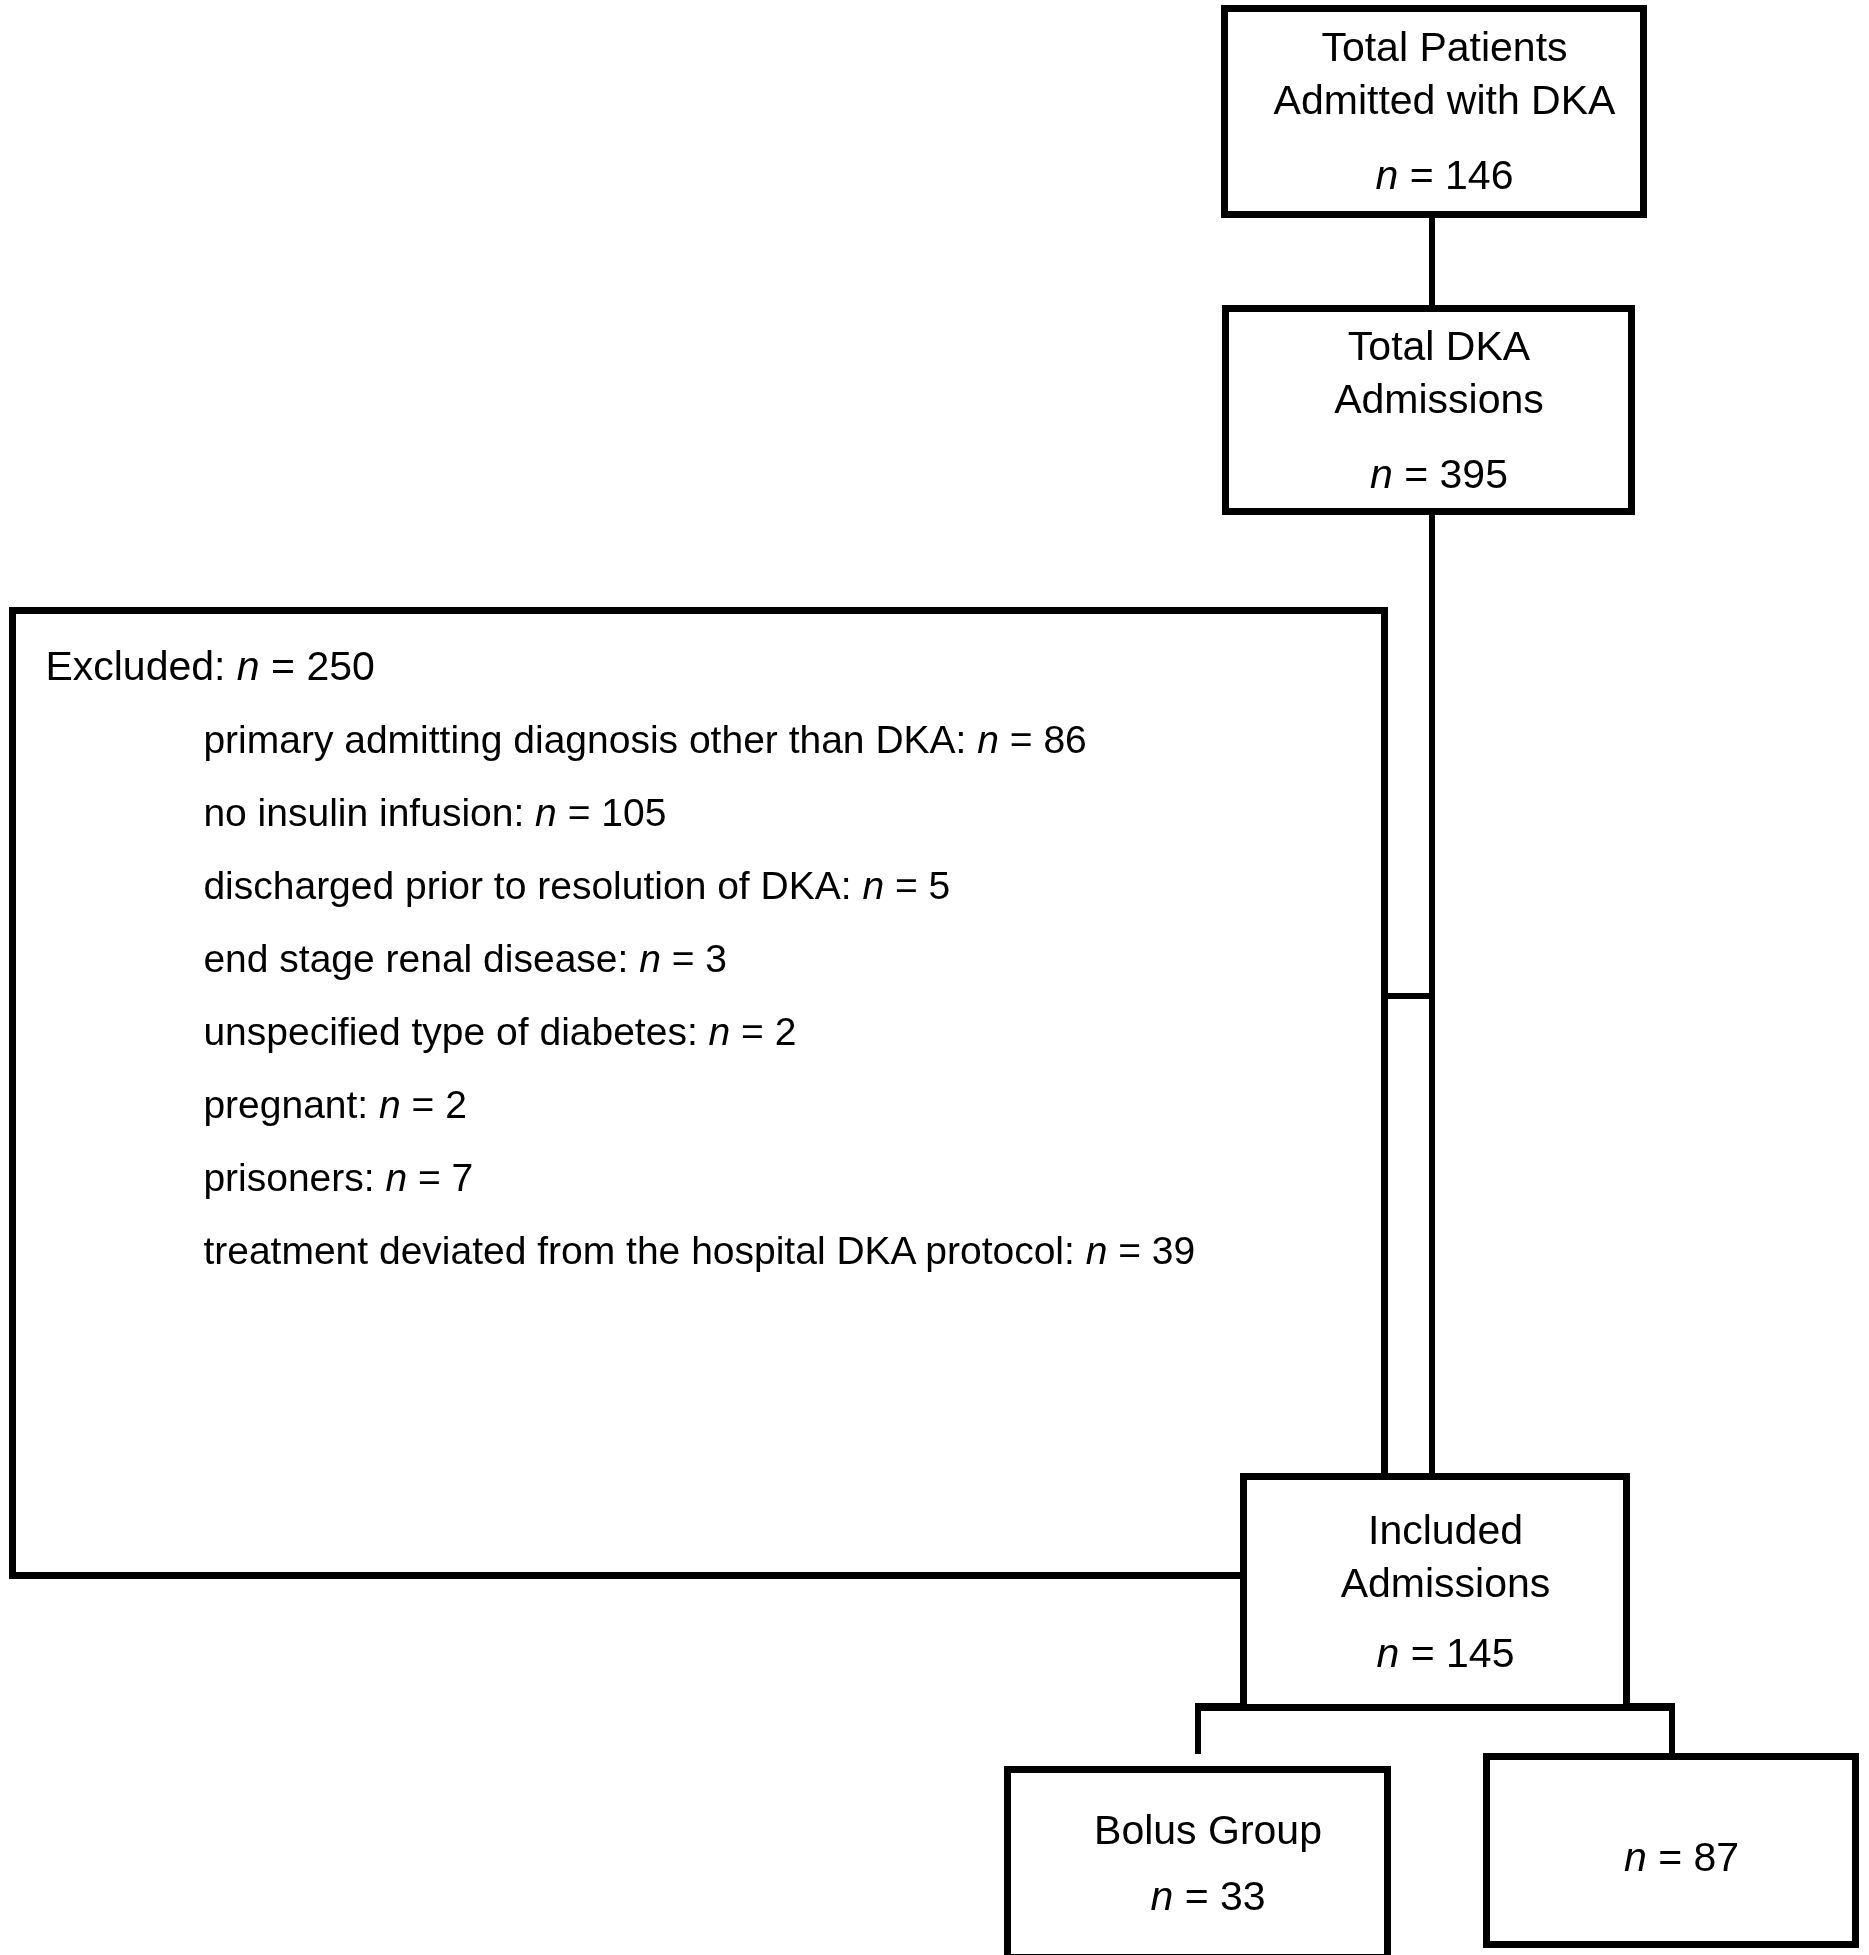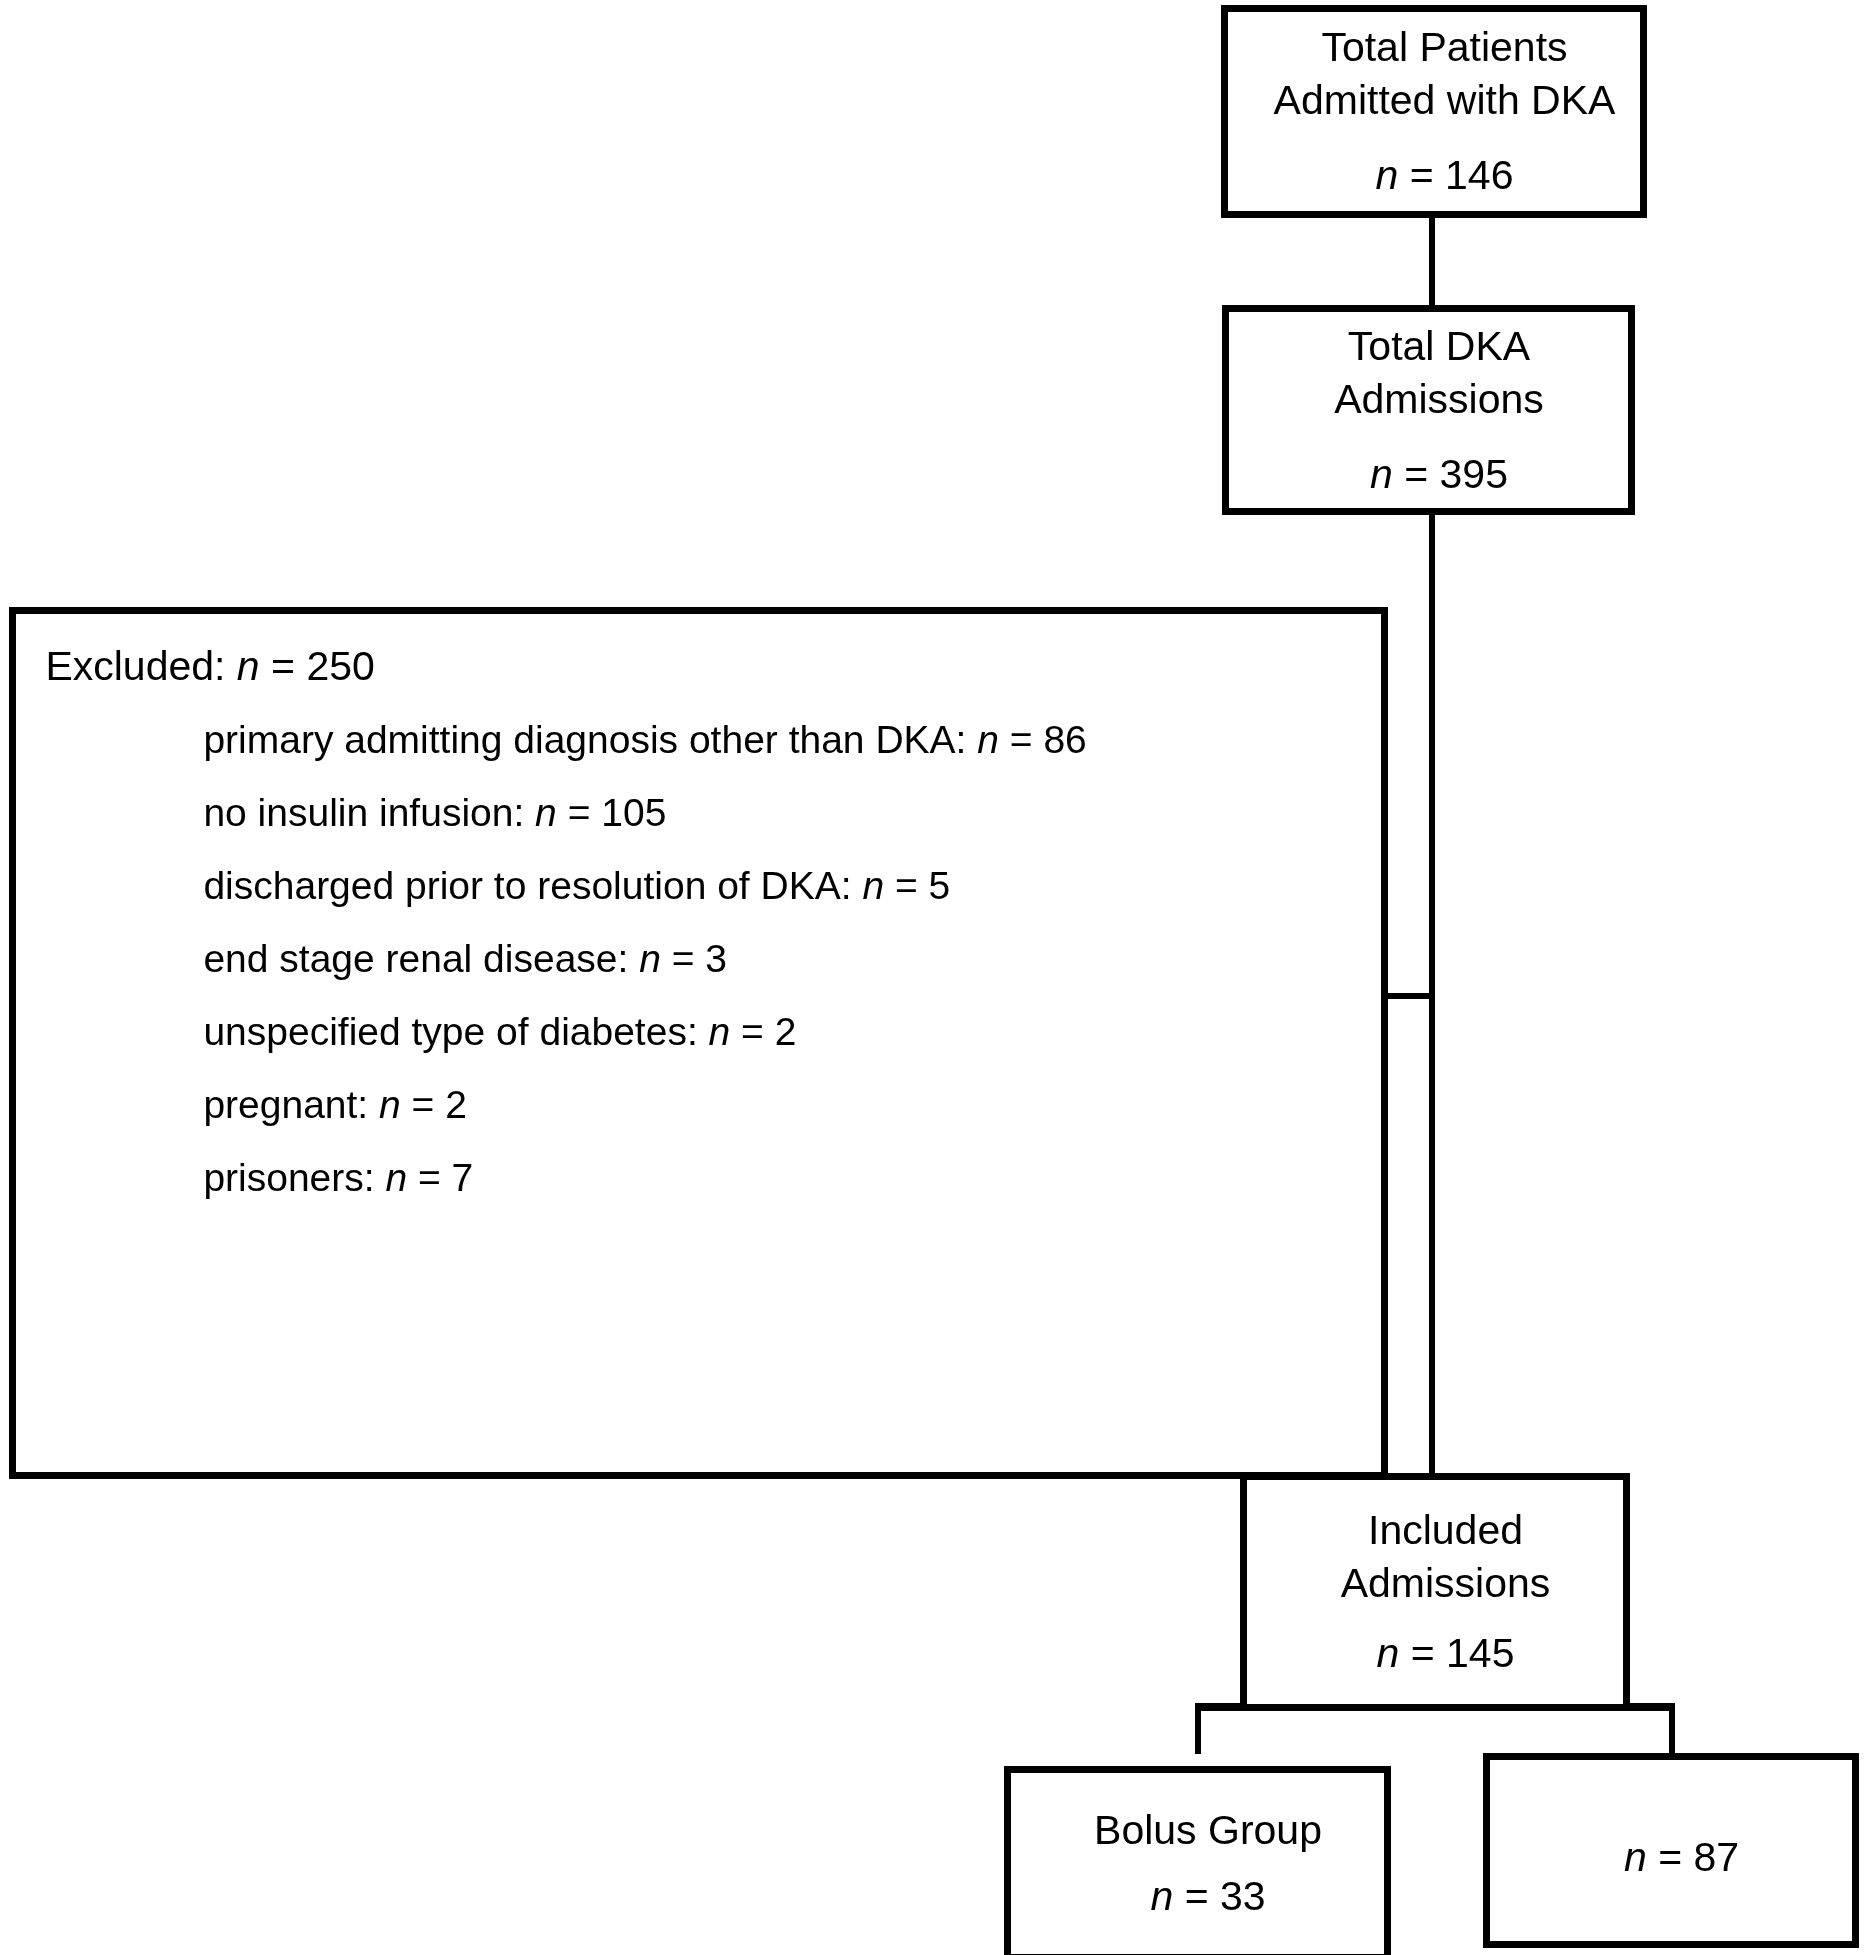--- a/index.html
+++ b/index.html
@@ -71,38 +71,39 @@
     <div class="bline"><span class="nvar">n</span><span> = 146</span></div>
   </div>
 
   <div class="node" style="left:1222px; top:305px; width:413px; height:210px;">
     <div class="bline">Total DKA</div>
     <div class="bline">Admissions</div>
     <div class="gap38"></div>
     <div class="bline"><span class="nvar">n</span><span> = 395</span></div>
   </div>
 
-  <div class="node excl" style="left:9.4px; top:607px; width:1379px; height:872px;">
+  <div class="node excl" style="left:9.4px; top:607px; width:1379px; height:972px;">
     <div class="excl-header"><span>Excluded: </span><span class="nvar">n</span><span> = 250</span></div>
 
 
     <div class="excl-item"><span>primary admitting diagnosis other than DKA: </span><span class="nvar">n</span><span> = 86</span></div>
 
     <div class="excl-item"><span>no insulin infusion: </span><span class="nvar">n</span><span> = 105</span></div>
 
     <div class="excl-item"><span>discharged prior to resolution of DKA: </span><span class="nvar">n</span><span> = 5</span></div>
 
     <div class="excl-item"><span>end stage renal disease: </span><span class="nvar">n</span><span> = 3</span></div>
 
     <div class="excl-item"><span>unspecified type of diabetes: </span><span class="nvar">n</span><span> = 2</span></div>
 
     <div class="excl-item"><span>pregnant: </span><span class="nvar">n</span><span> = 2</span></div>
 
     <div class="excl-item"><span>prisoners: </span><span class="nvar">n</span><span> = 7</span></div>
 
+    <div class="excl-item"><span>treatment deviated from the hospital DKA protocol: </span><span class="nvar">n</span><span> = 39</span></div>
   </div>
 
   <div class="node" style="left:1240px; top:1473px; width:390px; height:238px;">
     <div class="bline">Included</div>
     <div class="bline">Admissions</div>
     <div class="gap28"></div>
     <div class="bline"><span class="nvar">n</span><span> = 145</span></div>
   </div>
 
   <div class="node" style="left:1004px; top:1753px; width:387px; height:195px;margin-top:13px;">

